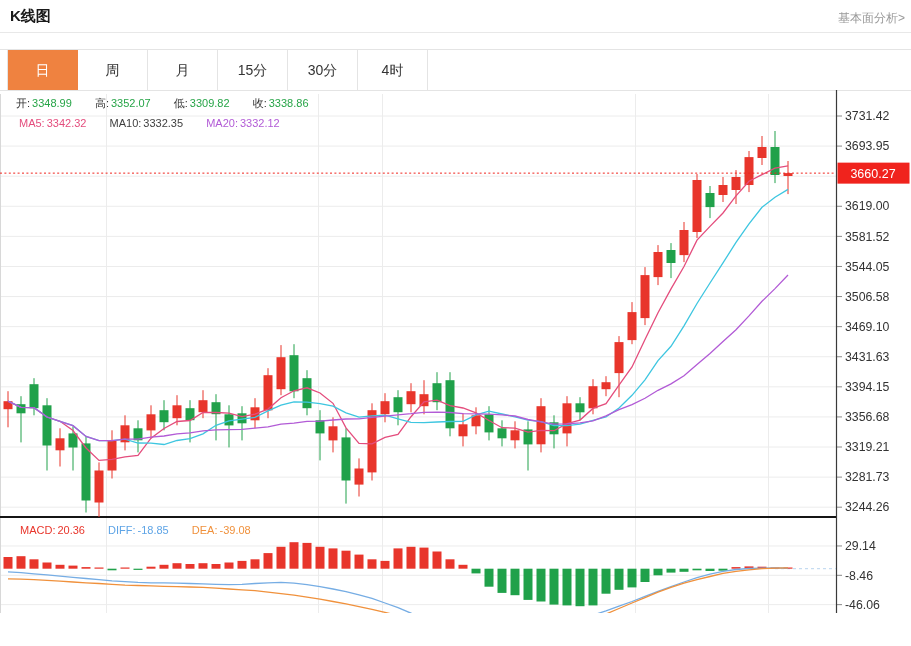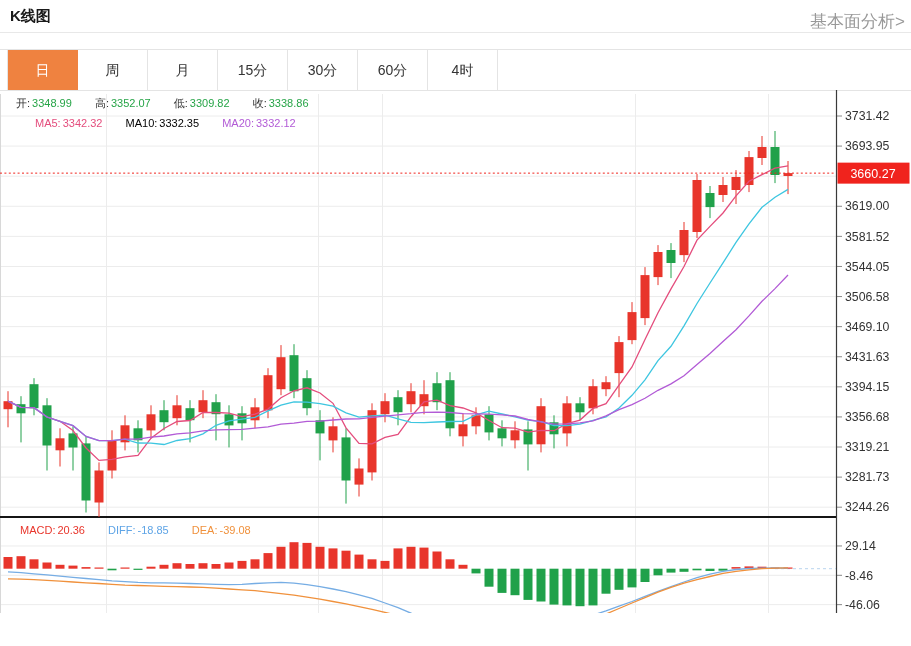--- a/index.html
+++ b/index.html
@@ -1,53 +1,52 @@
 <!DOCTYPE html>
 <html><head>
 <meta charset="utf-8">
 <style>
   html,body{margin:0;padding:0;background:#fff;}
   .app{position:relative;width:911px;height:613px;overflow:hidden;background:#fff;
        font-family:"Liberation Sans","DejaVu Sans",sans-serif;}
   .title{position:absolute;left:10px;top:7px;font-size:15px;font-weight:bold;color:#1a1a1a;}
-  .fund-link{position:absolute;right:6px;top:10px;font-size:17px;color:#999;text-decoration:none;cursor:pointer;margin-left:13px;}
+  .fund-link{position:absolute;right:6px;top:10px;font-size:12px;color:#999;text-decoration:none;cursor:pointer;margin-left:13px;}
   .title-divider{position:absolute;left:0;top:32px;width:911px;height:1px;background:#e8e8e8;}
   .tabs{position:absolute;left:0;top:49px;width:911px;height:42px;border-top:1px solid #e4e4e4;border-bottom:1px solid #e4e4e4;box-sizing:border-box;}
   .tab-spacer{float:left;width:8px;height:40px;border-right:1px solid #e4e4e4;box-sizing:border-box;}
   .tab{float:left;width:70px;height:40px;line-height:40px;text-align:center;font-size:14px;color:#333;
        border-right:1px solid #e4e4e4;box-sizing:border-box;cursor:pointer;background:#fff;}
   .tab.active{background:#ef8240;color:#fff;border-right:1px solid #ef8240;}
   .legend{position:absolute;font-size:11px;white-space:nowrap;}
   .legend .lbl{color:#333;}
   .legend .item{margin-right:20px;}
   .legend .val{margin-left:2px;}
   .ohlc-legend{left:16px;top:96px;}
   .ohlc-legend .val{color:#26a447;}
   .ma-legend{left:19px;top:117px;}
   .macd-legend{left:20px;top:524px;}
-  .c-ma5{color:#e44d7d;margin-left:16px;} .c-ma10{color:#000000;} .c-ma20{color:#b25bd6;}
+  .c-ma5{color:#e44d7d;} .c-ma10{color:#404040;} .c-ma20{color:#b25bd6;}
   .c-macd{color:#e8352b;margin-top:41px;} .c-diff{color:#5ea4e6;} .c-dea{color:#f0913c;}
   #chart-svg{position:absolute;left:0;top:90px;}
 </style>
 </head>
 <body>
 
 <div class="app">
   <div class="title">K线图</div>
   <a class="fund-link">基本面分析&gt;</a>
   <div class="title-divider"></div>
 
   <div class="tabs">
     <div class="tab-spacer"></div>
     <div class="tab active">日</div>
     <div class="tab">周</div>
     <div class="tab">月</div>
     <div class="tab">15分</div>
     <div class="tab">30分</div>
-    <div class="tab">60分</div>
     <div class="tab">4时</div>
   </div>
 
   <svg id="chart-svg" width="911" height="556">
       <line x1="106.5" y1="4" x2="106.5" y2="556" stroke="#ececec" stroke-width="1"></line>
       <line x1="318.5" y1="4" x2="318.5" y2="556" stroke="#ececec" stroke-width="1"></line>
       <line x1="382.5" y1="4" x2="382.5" y2="556" stroke="#ececec" stroke-width="1"></line>
       <line x1="635.5" y1="4" x2="635.5" y2="556" stroke="#ececec" stroke-width="1"></line>
       <line x1="768.5" y1="4" x2="768.5" y2="556" stroke="#ececec" stroke-width="1"></line>
       <line x1="0" y1="26" x2="836" y2="26" stroke="#ececec" stroke-width="1"></line>

